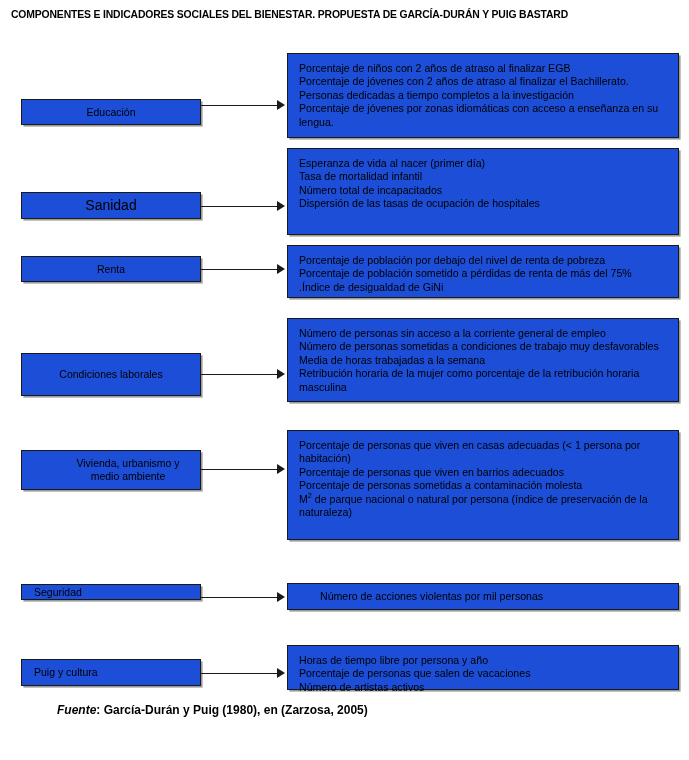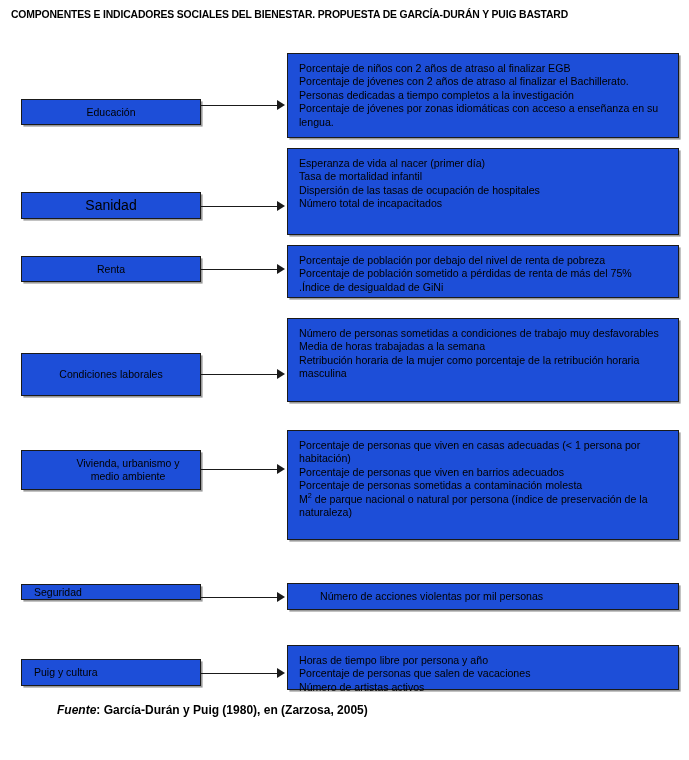--- a/index.html
+++ b/index.html
@@ -126,41 +126,42 @@
   </div>
 
   <div class="box cat-box big" style="left:21px; top:192px; width:180px; height:27px;">
     <span>Sanidad</span>
   </div>
   <div class="conn" style="left:201px; top:206px; width:78px;"></div>
   <div class="arrow-head" style="left:277px; top:201px;"></div>
   <div class="box ind-box" style="left:287px; top:148px; width:392px; height:87px;">
     <div class="line">Esperanza de vida al nacer (primer día)</div>
     <div class="line">Tasa de mortalidad infantil</div>
+    <div class="line">Número total de incapacitados</div>
     <div class="line">Dispersión de las tasas de ocupación de hospitales</div>
-    <div class="line">Número total de incapacitados</div>
   </div>
 
   <div class="box cat-box" style="left:21px; top:256px; width:180px; height:26px;">
     <span>Renta</span>
   </div>
   <div class="conn" style="left:201px; top:269px; width:78px;"></div>
   <div class="arrow-head" style="left:277px; top:264px;"></div>
   <div class="box ind-box" style="left:287px; top:245px; width:392px; height:53px;">
     <div class="line">Porcentaje de población por debajo del nivel de renta de pobreza</div>
     <div class="line">Porcentaje de población sometido a pérdidas de renta de más del 75%</div>
     <div class="line">.Índice de desigualdad de GiNi</div>
   </div>
 
   <div class="box cat-box" style="left:21px; top:353px; width:180px; height:43px;">
     <span>Condiciones laborales</span>
   </div>
   <div class="conn" style="left:201px; top:374px; width:78px;"></div>
   <div class="arrow-head" style="left:277px; top:369px;"></div>
   <div class="box ind-box" style="left:287px; top:318px; width:392px; height:84px;">
+    <div class="line">Número de personas sin acceso a la corriente general de empleo</div>
     <div class="line wrap">Número de personas sometidas a condiciones de trabajo muy desfavorables</div>
     <div class="line">Media de horas trabajadas a la semana</div>
     <div class="line wrap">Retribución horaria de la mujer como porcentaje de la retribución horaria masculina</div>
   </div>
 
   <div class="box cat-box" style="left:21px; top:450px; width:180px; height:40px;padding-left:40px;">
     <span>Vivienda, urbanismo y medio ambiente</span>
   </div>
   <div class="conn" style="left:201px; top:469px; width:78px;"></div>
   <div class="arrow-head" style="left:277px; top:464px;"></div>

